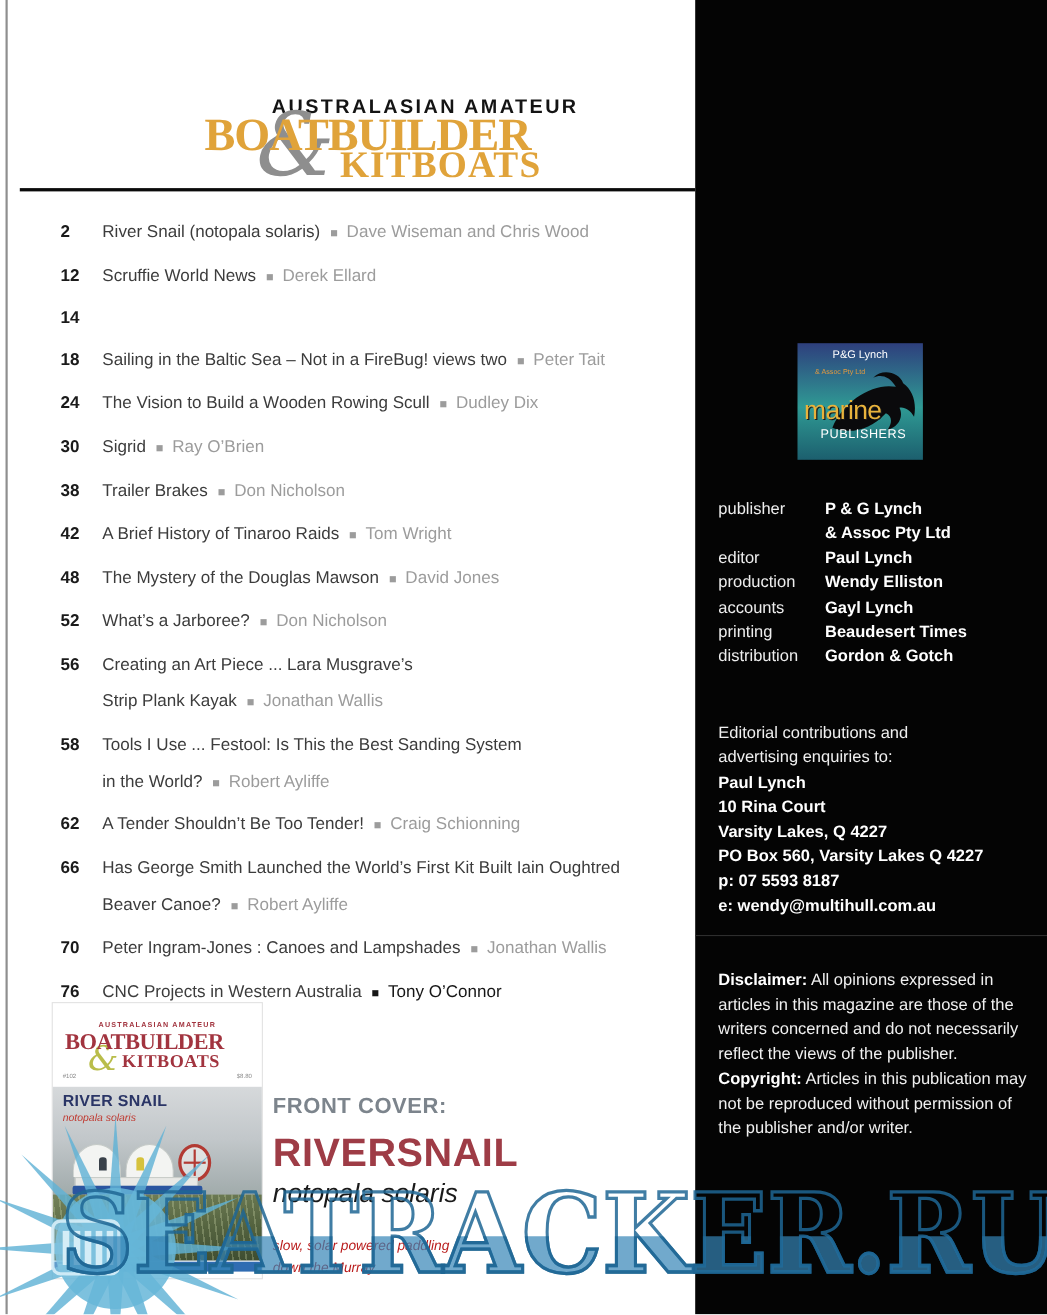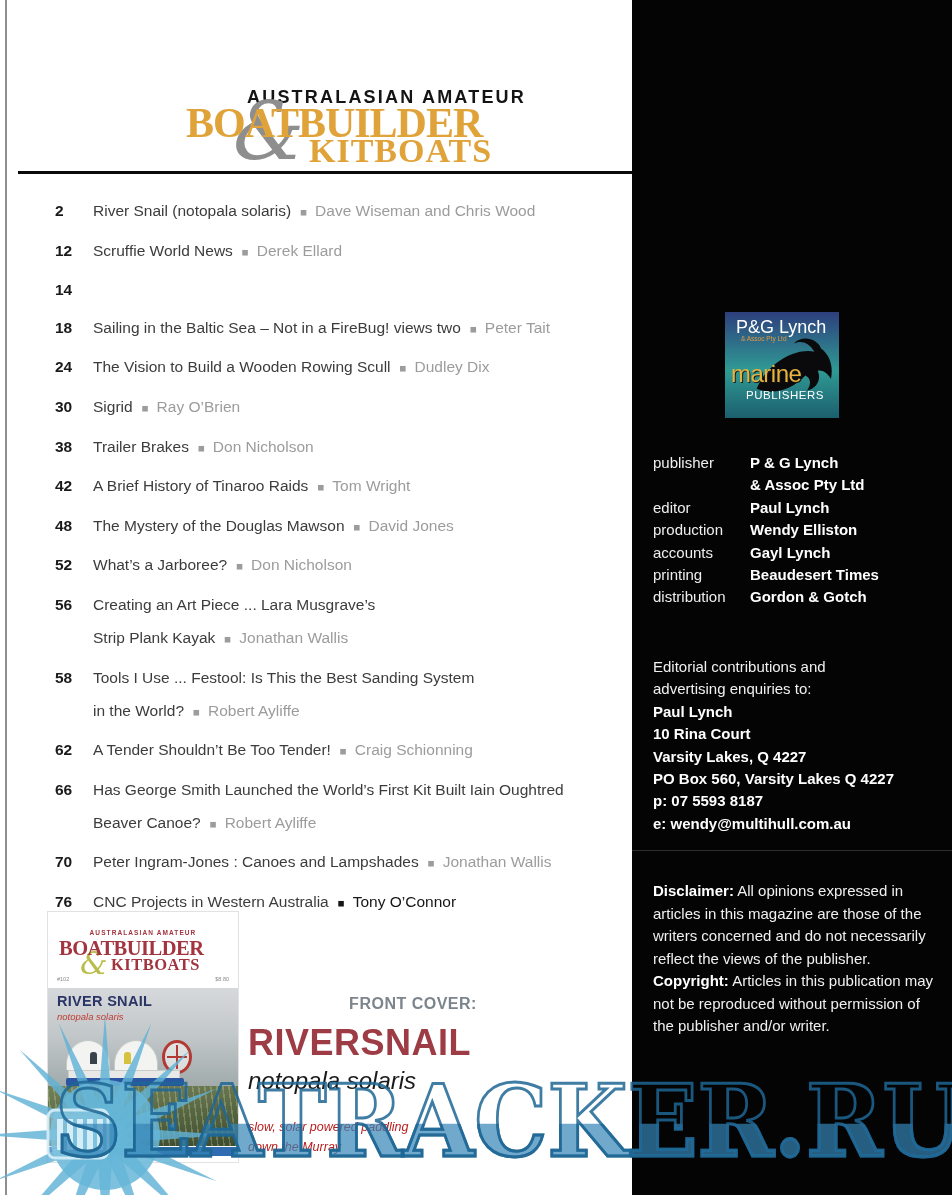--- a/index.html
+++ b/index.html
@@ -30,21 +30,21 @@
   .toc-text { color:#3c3c3c; }
   .toc-title { white-space:pre-line; }
   .toc-bullet { color:#9c9c9c; font-size:11.5px; margin:0 8px 0 9px; }
   .toc-author { color:#9c9c9c; }
   .toc-entry.emphasis .toc-bullet, .toc-entry.emphasis .toc-author { color:#161616; }
 
   
   .sidebar { position:absolute; left:632px; top:0; width:320px; height:1195px; background:#040404; color:#f2f2f2; }
   .pub-logo { position:absolute; left:93px; top:312px; width:114px; height:106px;
     background:linear-gradient(180deg,#2e3f7d 0%, #2f9a94 55%, #1c5f6e 100%); overflow:hidden; }
-  .pl-line1 { position:absolute; left:11px; right:0; top:5px; font-size:18px; color:#ffffff; }
+  .pl-line1 { position:absolute; left:0; right:0; top:5px; text-align:center; font-size:10px; color:#ffffff; }
   .pl-line2 { position:absolute; left:16px; top:23px; font-size:6.5px; color:#e09a40; }
   .pl-dolphin { position:absolute; right:0px; top:24px; width:92px; height:66px; }
   .pl-line3 { position:absolute; left:6px; top:48px; font-size:24px; font-weight:normal; color:#e8b33c;
     text-shadow:1px 1px 0 #1a1a1a; letter-spacing:-0.5px; }
   .pl-line4 { position:absolute; left:21px; top:77px; font-size:11.5px; color:#ffffff; letter-spacing:0.5px; }
 
   .credits { position:absolute; left:21px; top:452px; width:285px; font-size:15px; line-height:22.4px; }
   .credit-row { display:flex; }
   .credit-label { width:97px; flex:0 0 97px; color:#eeeeee; }
   .credit-value { font-weight:bold; color:#ffffff; white-space:pre-line; }
@@ -52,21 +52,21 @@
   .editorial { position:absolute; left:21px; top:656px; width:290px; font-size:15px; line-height:22.4px; color:#f0f0f0; }
   .editorial .bold { font-weight:bold; color:#ffffff; }
 
   .sb-divider { position:absolute; left:0; right:0; top:850px; height:1px; background:#2e2e2e; }
 
   .disclaimer { position:absolute; left:21px; top:880px; width:287px; font-size:15px; line-height:22.5px; color:#f0f0f0; }
   .disclaimer b { color:#ffffff; }
 
   
   .front-cover { position:absolute; left:248px; top:995px; width:330px; z-index:6; }
-  .fc-label { font-size:16px; font-weight:bold; color:#7c848c; letter-spacing:0.5px;text-align:center; }
+  .fc-label { font-size:20px; font-weight:bold; color:#7c848c; letter-spacing:0.5px; }
   .fc-title { margin-top:9px; font-size:36px; font-weight:bold; color:#9e3c46; letter-spacing:0.5px; }
   .fc-subtitle { margin-top:3px; font-size:24px; font-style:italic; color:#1a1a1a; }
   .fc-caption { margin-top:22px; font-size:12.5px; font-style:italic; color:#b91c1c; line-height:20px; white-space:pre-line; }
 
   
   .cover { position:absolute; left:48px; top:912px; width:190px; height:250px; background:#ffffff;
     box-shadow:0 0 0 1px #e2e2e2; z-index:5; }
   .cv-tagline { position:absolute; left:0; right:0; top:17px; text-align:center; font-size:6.5px;
     font-weight:bold; letter-spacing:1.1px; color:#a2343f; }
   .cv-word1 { position:absolute; left:11px; top:26px; font-family:"Liberation Serif", serif; font-weight:bold;

